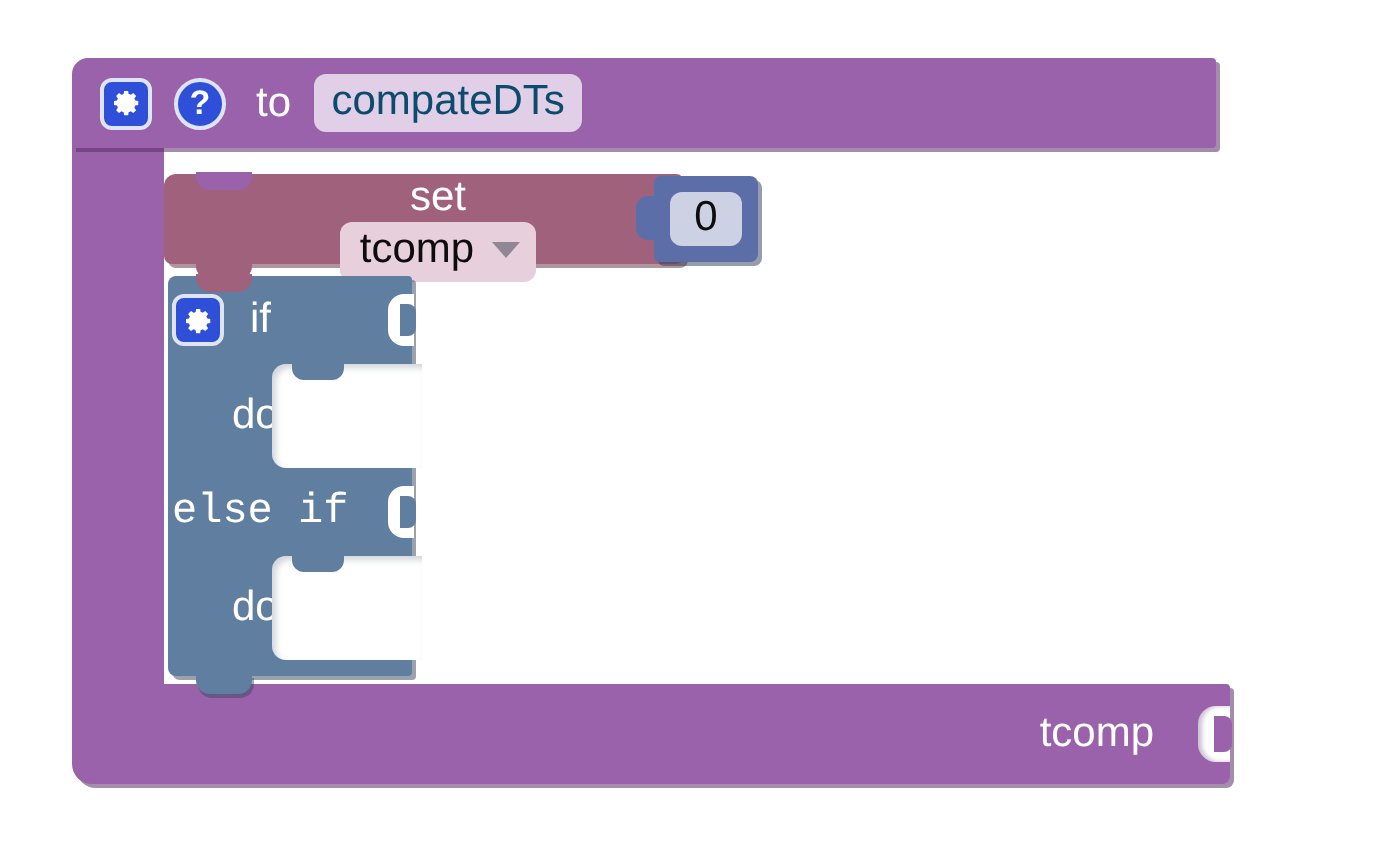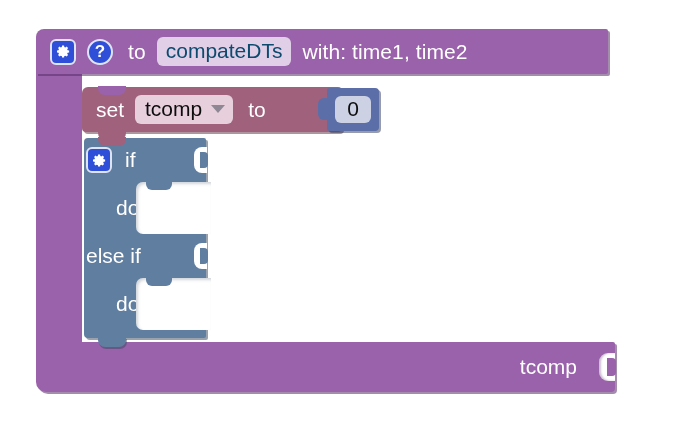--- a/index.html
+++ b/index.html
@@ -152,20 +152,21 @@
     top: 87px;
     width: 260px;
     height: 45px;
     background: #a0617c;
     border-radius: 6px 4px 4px 4px;
     box-shadow: 2px 2px 0 rgba(92,45,62,0.5);
     display: flex;
     align-items: center;
     box-sizing: border-box;
     padding-left: 14px;
+    flex-direction: column;
   }
   
   .set-block .notch-top {
     position: absolute;
     left: 16px;
     top: -1px;
     width: 28px;
     height: 9px;
     background: #9a62ab;
     border-radius: 0 0 7px 7px;
@@ -382,21 +383,20 @@
       </div>
       <div class="gap-10"></div>
       <div class="icon-btn round">
         <span class="qmark">?</span>
       </div>
       <div class="gap-14"></div>
       <span class="proc-label">to</span>
       <div class="gap-10"></div>
       <span class="name-field">compateDTs</span>
       <div class="gap-10"></div>
-      <span class="proc-label">with: time1, time2</span>
     </div>
 
     <div class="proc-footer">
       <span class="return-label">tcomp</span>
       <div class="footer-socket"></div>
     </div>
   </div>
 
   <div class="set-block">
     <div class="notch-top"></div>
@@ -436,21 +436,21 @@
       <div class="if-socket"></div>
     </div>
 
     <div class="do-row" style="top:44px;">
       <span class="row-label">do</span>
       <div class="stmt-slot">
         <div class="slot-notch"></div>
       </div>
     </div>
 
-    <div class="if-row" style="top:96px;">
+    <div class="if-row" style="top:96px;font-family:Liberation Mono, monospace;">
       <span class="row-label">else if</span>
       <div class="if-socket"></div>
     </div>
 
     <div class="do-row" style="top:140px;">
       <span class="row-label">do</span>
       <div class="stmt-slot">
         <div class="slot-notch"></div>
       </div>
     </div>

